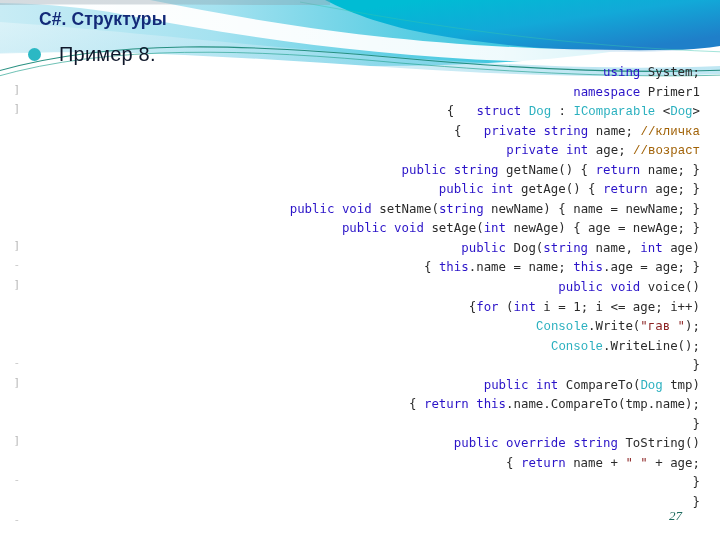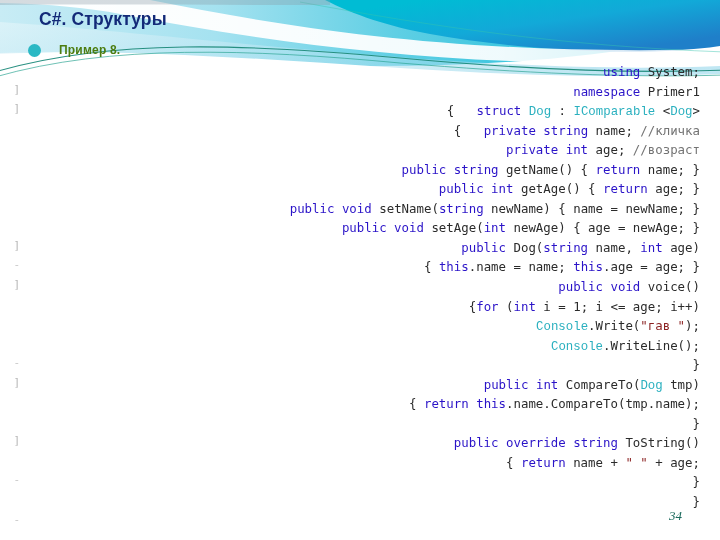--- a/index.html
+++ b/index.html
@@ -50,23 +50,23 @@
     white-space: nowrap;
   }
   #bullet-dot {
     width: 13px; height: 13px;
     border-radius: 50%;
     background: #2bb8c4;
     margin-right: 18px;
     flex: none;
   }
   #bullet-text {
-    font-size: 12px;
-    font-weight: bold;
-    color: #4d7c0f;
+    font-size: 20px;
+    font-weight: normal;
+    color: #0f172a;
     letter-spacing: .2px;
   }
 
   
   #code-pane {
     position: absolute;
     left: 52px;
     top: 62px;
     width: 648px;
     height: 455px;
@@ -90,21 +90,21 @@
     color: #b7b7b7;
     font-family: "DejaVu Sans Mono", monospace;
     font-size: 11px;
     line-height: 12px;
   }
   .fold.dash { color: #c9c9c9; }
 
   
   .kw   { color: #2b14c8; }  
   .typ  { color: #2ab0bf; font-family: Liberation Mono, monospace; }  
-  .cmt  { color: #737373; }  
+  .cmt  { color: #a16207; font-family: Liberation Mono, monospace; }  
   .str  { color: #8c2323; }  
   .pl   { color: #2b2b2b; }  
 
   
   #page-number {
     position: absolute;
     right: 38px;
     bottom: 16px;
     font-family: "Liberation Serif", serif;
     font-style: italic;
@@ -165,15 +165,15 @@
 
   <div id="bullet-row">
     <span id="bullet-dot"></span>
     <span id="bullet-text">Пример 8.</span>
   </div>
 
   <div id="code-pane">
     <div id="code"><div class="ln"><span class="kw">using</span><span class="pl"> System;</span></div><div class="ln"><span class="fold">]</span><span class="kw">namespace</span><span class="pl"> Primer1</span></div><div class="ln"><span class="fold">]</span><span class="pl">{   </span><span class="kw">struct</span><span class="pl"> </span><span class="typ">Dog</span><span class="pl"> : </span><span class="typ">IComparable</span><span class="pl"> &lt;</span><span class="typ">Dog</span><span class="pl">&gt;</span></div><div class="ln"><span class="pl">      {   </span><span class="kw">private</span><span class="pl"> </span><span class="kw">string</span><span class="pl"> name; </span><span class="cmt">//кличка</span></div><div class="ln"><span class="pl">          </span><span class="kw">private</span><span class="pl"> </span><span class="kw">int</span><span class="pl"> age; </span><span class="cmt">//возраст</span></div><div class="ln"><span class="pl">          </span><span class="kw">public</span><span class="pl"> </span><span class="kw">string</span><span class="pl"> getName() { </span><span class="kw">return</span><span class="pl"> name; }</span></div><div class="ln"><span class="pl">          </span><span class="kw">public</span><span class="pl"> </span><span class="kw">int</span><span class="pl"> getAge() { </span><span class="kw">return</span><span class="pl"> age; }</span></div><div class="ln"><span class="pl">          </span><span class="kw">public</span><span class="pl"> </span><span class="kw">void</span><span class="pl"> setName(</span><span class="kw">string</span><span class="pl"> newName) { name = newName; }</span></div><div class="ln"><span class="pl">          </span><span class="kw">public</span><span class="pl"> </span><span class="kw">void</span><span class="pl"> setAge(</span><span class="kw">int</span><span class="pl"> newAge) { age = newAge; }</span></div><div class="ln"><span class="fold">]</span><span class="pl">          </span><span class="kw">public</span><span class="pl"> Dog(</span><span class="kw">string</span><span class="pl"> name, </span><span class="kw">int</span><span class="pl"> age)</span></div><div class="ln"><span class="fold dash">-</span><span class="pl">             { </span><span class="kw">this</span><span class="pl">.name = name; </span><span class="kw">this</span><span class="pl">.age = age; }</span></div><div class="ln"><span class="fold">]</span><span class="pl">          </span><span class="kw">public</span><span class="pl"> </span><span class="kw">void</span><span class="pl"> voice()</span></div><div class="ln"><span class="pl">           {</span><span class="kw">for</span><span class="pl"> (</span><span class="kw">int</span><span class="pl"> i = 1; i &lt;= age; i++)</span></div><div class="ln"><span class="pl">                   </span><span class="typ">Console</span><span class="pl">.Write(</span><span class="str">"гав "</span><span class="pl">);</span></div><div class="ln"><span class="pl">             </span><span class="typ">Console</span><span class="pl">.WriteLine();</span></div><div class="ln"><span class="fold dash">-</span><span class="pl">           }</span></div><div class="ln"><span class="fold">]</span><span class="pl">          </span><span class="kw">public</span><span class="pl"> </span><span class="kw">int</span><span class="pl"> CompareTo(</span><span class="typ">Dog</span><span class="pl"> tmp)</span></div><div class="ln"><span class="pl">          { </span><span class="kw">return</span><span class="pl"> </span><span class="kw">this</span><span class="pl">.name.CompareTo(tmp.name);</span></div><div class="ln"><span class="pl">          }</span></div><div class="ln"><span class="fold">]</span><span class="pl">          </span><span class="kw">public</span><span class="pl"> </span><span class="kw">override</span><span class="pl"> </span><span class="kw">string</span><span class="pl"> ToString()</span></div><div class="ln"><span class="pl">          { </span><span class="kw">return</span><span class="pl"> name + </span><span class="str">" "</span><span class="pl"> + age;</span></div><div class="ln"><span class="fold dash">-</span><span class="pl">          }</span></div><div class="ln"><span class="pl">      }</span></div><div class="ln"><span class="fold dash">-</span><span class="pl"></span>&nbsp;</div></div>
   </div>
 
-  <div id="page-number">34</div>
+  <div id="page-number">27</div>
 
 </div>
 
 </body></html>

